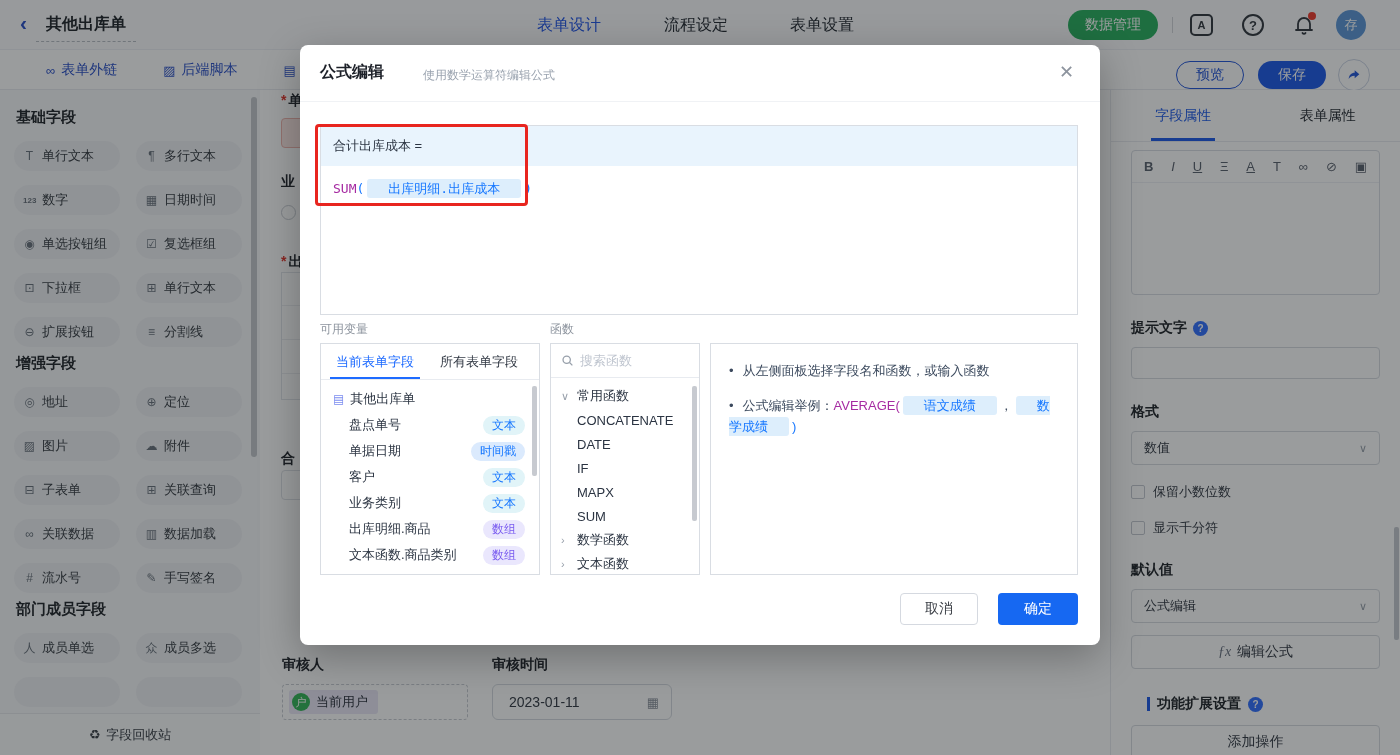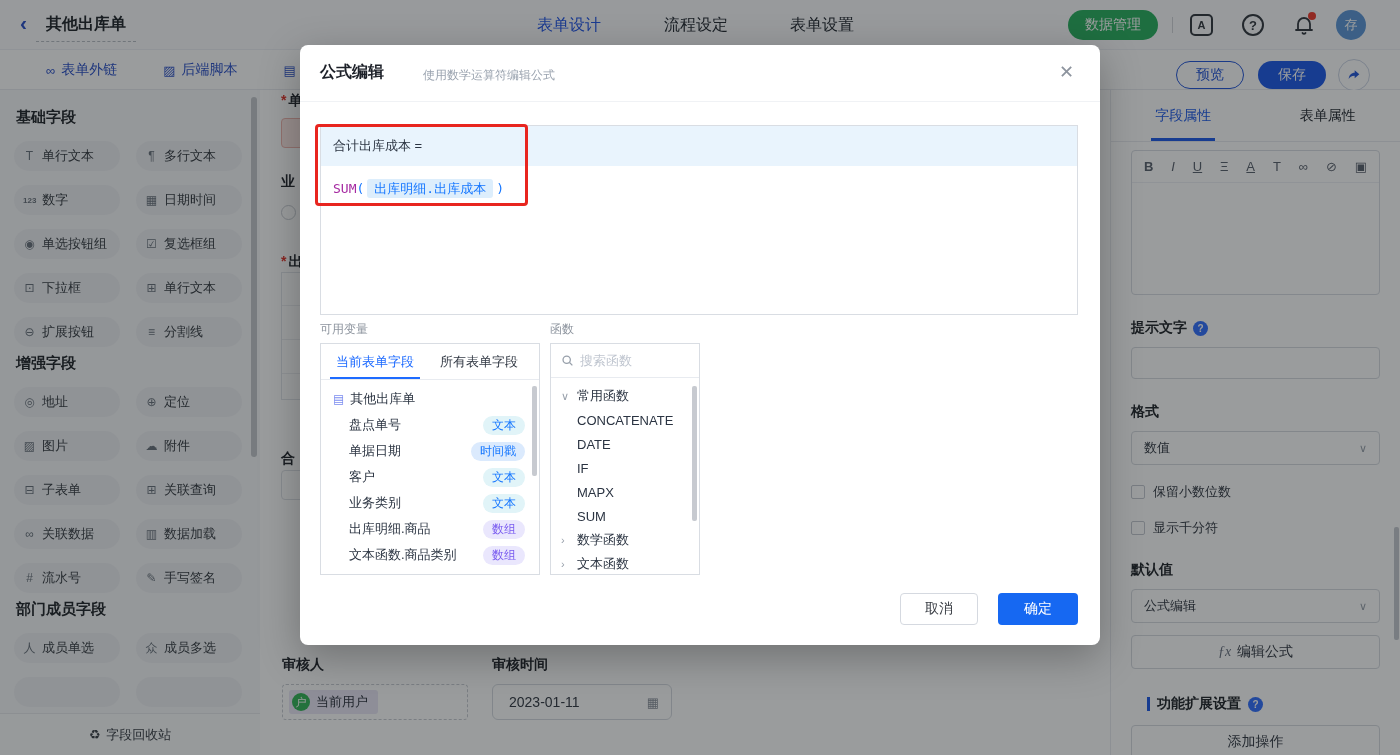--- a/index.html
+++ b/index.html
@@ -86,21 +86,21 @@
   .m-title { position:absolute; left:20px; top:17px; font-size:16px; font-weight:bold; color:#1d2129; }
   .m-sub { position:absolute; left:106px; top:22px; font-size:12px; color:#9aa3af;margin-left:17px; }
   .m-close { position:absolute; right:26px; top:16px; font-size:18px; color:#8d949e; cursor:pointer; }
   .m-hline { position:absolute; left:0; top:56px; width:100%; border-top:1px solid #f0f2f5; }
 
   .fbox { position:absolute; left:20px; top:80px; width:758px; height:190px; border:1px solid #d9dde3; background:#fff; }
   .fbox-strip { height:40px; background:#e9f4fd; display:flex; align-items:center; padding:0 12px; font-size:13px; color:#2b3442; }
   .fbox-code { padding:14px 12px; font-family:"DejaVu Sans Mono","Liberation Mono",monospace; font-size:13px; }
   .fn-purple { color:#a62ba2; }
   .fn-blue { color:#1677ff; }
-  .chip { background:#ddeefc; color:#1677ff; padding:2px 7px; border-radius:3px; margin:0 3px; font-size:13px; }
+  .chip { background:#ddeefc; color:#1677ff; padding:2px 21px; border-radius:3px; margin:0 3px; font-size:13px; }
   .redbox { position:absolute; left:15px; top:79px; width:213px; height:82px; border:3px solid #e8251f; border-radius:4px; z-index:5; pointer-events:none; }
 
   .p-label { position:absolute; top:276px; font-size:12px; color:#8d949e; }
   .panel { position:absolute; top:298px; height:232px; border:1px solid #d9dde3; background:#fff; overflow:hidden; }
   .varpanel { left:20px; width:220px; }
   .funcpanel { left:250px; width:150px; }
   .tipspanel { left:410px; width:368px; padding:16px 18px; }
 
   .vtabs { height:36px; position:relative; display:flex; align-items:center; border-bottom:1px solid #e8ebf0; font-size:13px; }
   .vtab1 { margin-left:15px; color:#1e6bff; cursor:pointer; }
@@ -465,16 +465,20 @@
           <span>数学函数</span>
         </div>
       <div class="frow">
           <span class="chev">›</span>
           <span>文本函数</span>
         </div>
     </div>
     <div class="f-scroll"></div>
   </div>
 
+  <div class="panel tipspanel">
+    <div class="tip"><span class="bu">•</span><span>从左侧面板选择字段名和函数，或输入函数</span></div>
+    <div class="tip"><span class="bu">•</span><span>公式编辑举例：</span><span class="fn-purple">AVERAGE(</span><span class="chip">语文成绩</span><span>，</span><span class="chip">数学成绩</span><span class="fn-blue">)</span></div>
+  </div>
 
   <div class="m-cancel">取消</div>
   <div class="m-ok">确定</div>
 </div>
 
 </body></html>

